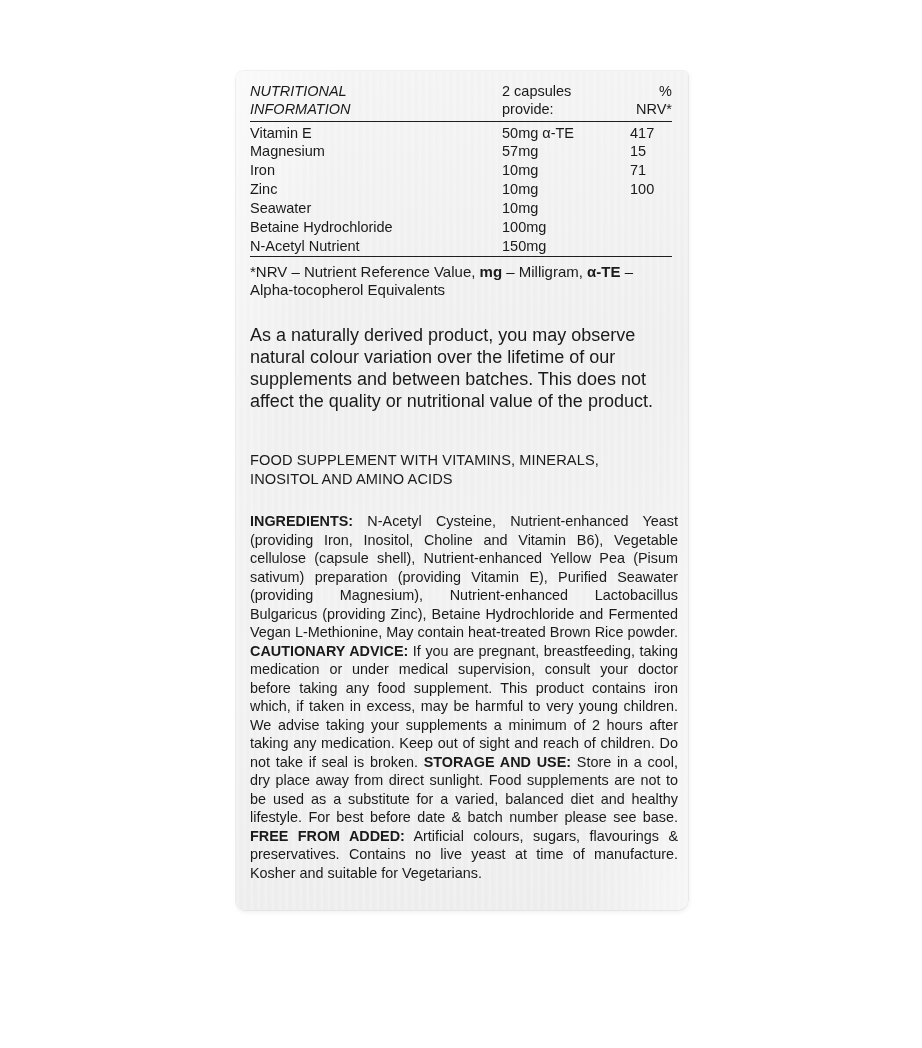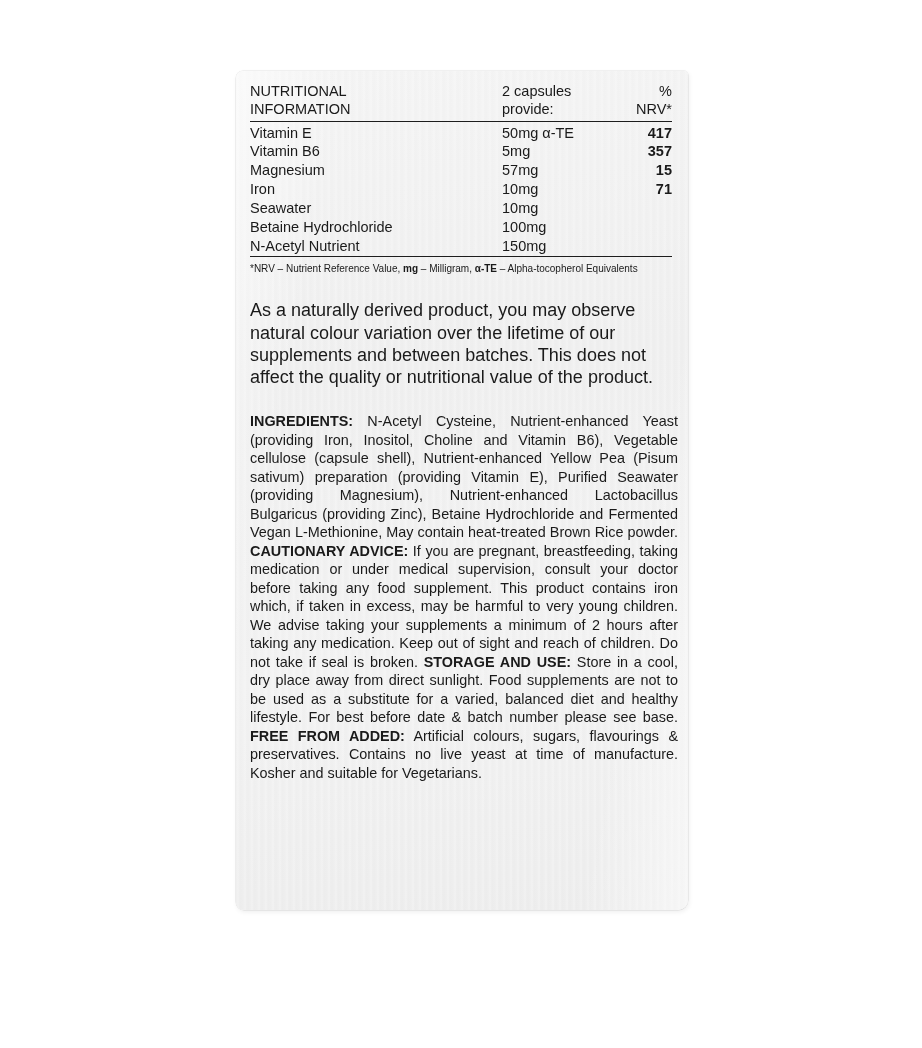--- a/index.html
+++ b/index.html
@@ -74,37 +74,37 @@
     font-size: 14.5px;
     line-height: 1.21;
   }
   .nut-table th {
     font-weight: 400;
     text-align: left;
     vertical-align: top;
     padding: 0 0 3px 0;
     white-space: pre-line;
   }
-  .nut-table th.c-name  { width: 252px; }
+  .nut-table th.c-name  { width: 252px; font-style: italic; }
   .nut-table th.c-amt   { width: 128px; }
   .nut-table th.c-nrv   { text-align: right; }
   .nut-table thead tr   { border-bottom: 1.6px solid #1d1d1d; }
   .nut-table tbody tr:first-child td { padding-top: 2.5px; }
   .nut-table td {
     padding: 0.7px 0;
     vertical-align: top;
   }
-  .nut-table td.c-nrv { text-align: right; font-weight: bold; }
+  .nut-table td.c-nrv { text-align: left; }
   .nut-table tbody { border-bottom: 1.6px solid #1d1d1d; }
 
   .table-wrap { padding-bottom: 0; }
 
   
   .footnote {
-    font-size: 10px;
+    font-size: 15px;
     line-height: 1.21;
     margin: 6px 0 0 0;
     max-width: 424px;
   }
   .footnote .b { font-weight: 700; }
 
   
   .para-variation {
     font-size: 18px;
     line-height: 1.235;
@@ -152,35 +152,35 @@
 NRV*</th>
           </tr>
         </thead>
         <tbody id="nut-body">
             <tr>
               <td class="c-name">Vitamin E</td>
               <td class="c-amt">50mg α-TE</td>
               <td class="c-nrv">417</td>
             </tr>
             <tr>
-              <td class="c-name">Vitamin B6</td>
-              <td class="c-amt">5mg</td>
-              <td class="c-nrv">357</td>
-            </tr>
-            <tr>
               <td class="c-name">Magnesium</td>
               <td class="c-amt">57mg</td>
               <td class="c-nrv">15</td>
             </tr>
             <tr>
               <td class="c-name">Iron</td>
               <td class="c-amt">10mg</td>
               <td class="c-nrv">71</td>
             </tr>
             <tr>
+              <td class="c-name">Zinc</td>
+              <td class="c-amt">10mg</td>
+              <td class="c-nrv">100</td>
+            </tr>
+            <tr>
               <td class="c-name">Seawater</td>
               <td class="c-amt">10mg</td>
               <td class="c-nrv"></td>
             </tr>
             <tr>
               <td class="c-name">Betaine Hydrochloride</td>
               <td class="c-amt">100mg</td>
               <td class="c-nrv"></td>
             </tr>
             <tr>
@@ -189,19 +189,20 @@
               <td class="c-nrv"></td>
             </tr>
           </tbody>
       </table>
     </div>
 
     <p class="footnote"><span>*NRV – Nutrient Reference Value, </span><span class="b">mg</span><span> – Milligram, </span><span class="b">α-TE</span><span> – Alpha-tocopherol Equivalents</span></p>
 
     <p class="para-variation">As a naturally derived product, you may observe natural colour variation over the lifetime of our supplements and between batches. This does not affect the quality or nutritional value of the product.</p>
 
+    <p class="headline">FOOD SUPPLEMENT WITH VITAMINS, MINERALS, INOSITOL AND AMINO ACIDS</p>
 
     <div class="body-copy">
       <p><span class="lead">INGREDIENTS:</span><span> N-Acetyl Cysteine, Nutrient-enhanced Yeast (providing Iron, Inositol, Choline and Vitamin B6), Vegetable cellulose (capsule shell), Nutrient-enhanced Yellow Pea (Pisum sativum) preparation (providing Vitamin E), Purified Seawater (providing Magnesium), Nutrient-enhanced Lactobacillus Bulgaricus (providing Zinc), Betaine Hydrochloride and Fermented Vegan L-Methionine, May contain heat-treated Brown Rice powder. </span><span class="lead">CAUTIONARY ADVICE:</span><span> If you are pregnant, breastfeeding, taking medication or under medical supervision, consult your doctor before taking any food supplement. This product contains iron which, if taken in excess, may be harmful to very young children. We advise taking your supplements a minimum of 2 hours after taking any medication. Keep out of sight and reach of children. Do not take if seal is broken. </span><span class="lead">STORAGE AND USE:</span><span> Store in a cool, dry place away from direct sunlight. Food supplements are not to be used as a substitute for a varied, balanced diet and healthy lifestyle. For best before date &amp; batch number please see base. </span><span class="lead">FREE FROM ADDED:</span><span> Artificial colours, sugars, flavourings &amp; preservatives. Contains no live yeast at time of manufacture. Kosher and suitable for Vegetarians.</span></p>
     </div>
 
   </div>
 </div>
 
 </body></html>

